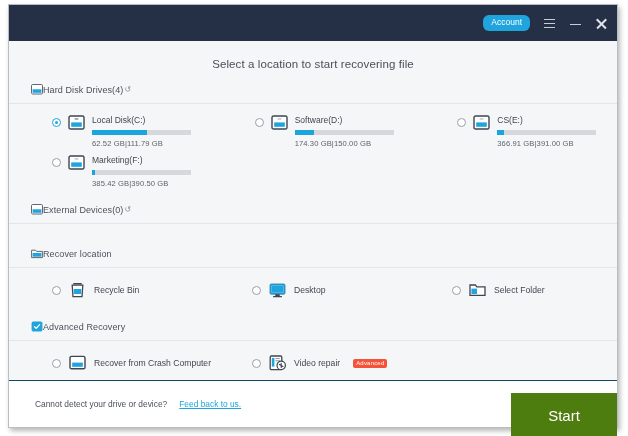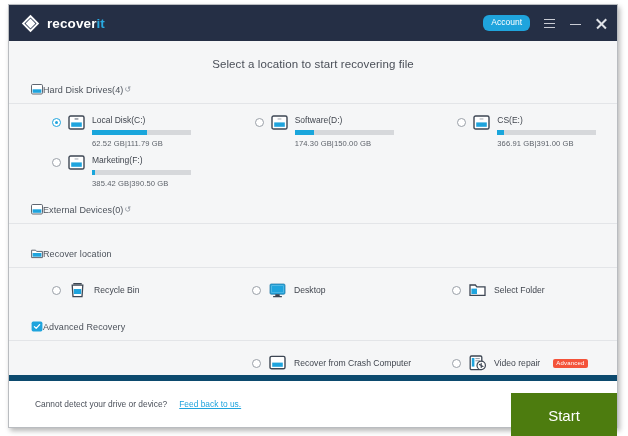--- a/index.html
+++ b/index.html
@@ -217,21 +217,20 @@
     margin-top: 4px;
     white-space: nowrap;
     letter-spacing: .1px;
   }
 
   
   .option-grid {
     display: flex;
     flex-wrap: wrap;
     padding: 12px 8px 0 0;
-    justify-content: flex-end;
   }
   .option-cell {
     width: 33.33%;
     box-sizing: border-box;
     padding: 2px 6px 2px 43px;
     display: flex;
     align-items: center;
     gap: 8px;
     cursor: pointer;
   }
@@ -257,21 +256,21 @@
     letter-spacing: .2px;
     display: inline-block;
     vertical-align: middle;
   }
 
   
   .footer {
     flex: 0 0 auto;
     height: 46px;
     background: #ffffff;
-    border-top: 6px solid #0c4a6e;
+    border-top: 1px solid #0c4a6e;
     display: flex;
     align-items: center;
     padding: 0 7px 0 26px;
     position: relative;
   }
   .footer-text {
     font-size: 8.4px;
     color: #4b505a;
   }
   .footer-link {
@@ -297,30 +296,20 @@
     align-items: center;
     justify-content: center;
   }
 </style>
 </head>
 <body>
 
 <div id="app-window">
 
   <div class="titlebar">
-    <div class="brand">
-      <span class="logo-mark">
-        <svg width="19" height="19" viewBox="0 0 19 19">
-          <polygon points="9.5,0.8 18.2,9.5 9.5,18.2 0.8,9.5" fill="#ffffff"></polygon>
-          <polygon points="9.5,3.4 15.6,9.5 9.5,15.6 3.4,9.5" fill="#2d3a52"></polygon>
-          <polygon points="9.5,4.6 14.4,9.5 9.5,14.4 4.6,9.5" fill="#ffffff"></polygon>
-        </svg>
-      </span>
-      <span class="brand-text"><span>recover</span><span class="accent">it</span></span>
-    </div>
 
     <div class="titlebar-right">
       <button class="account-btn">Account</button>
       <span class="win-icon hamburger">
         <span></span>
           <span></span>
           <span></span>
       </span>
       <span class="win-icon minimize">
         <span></span>

